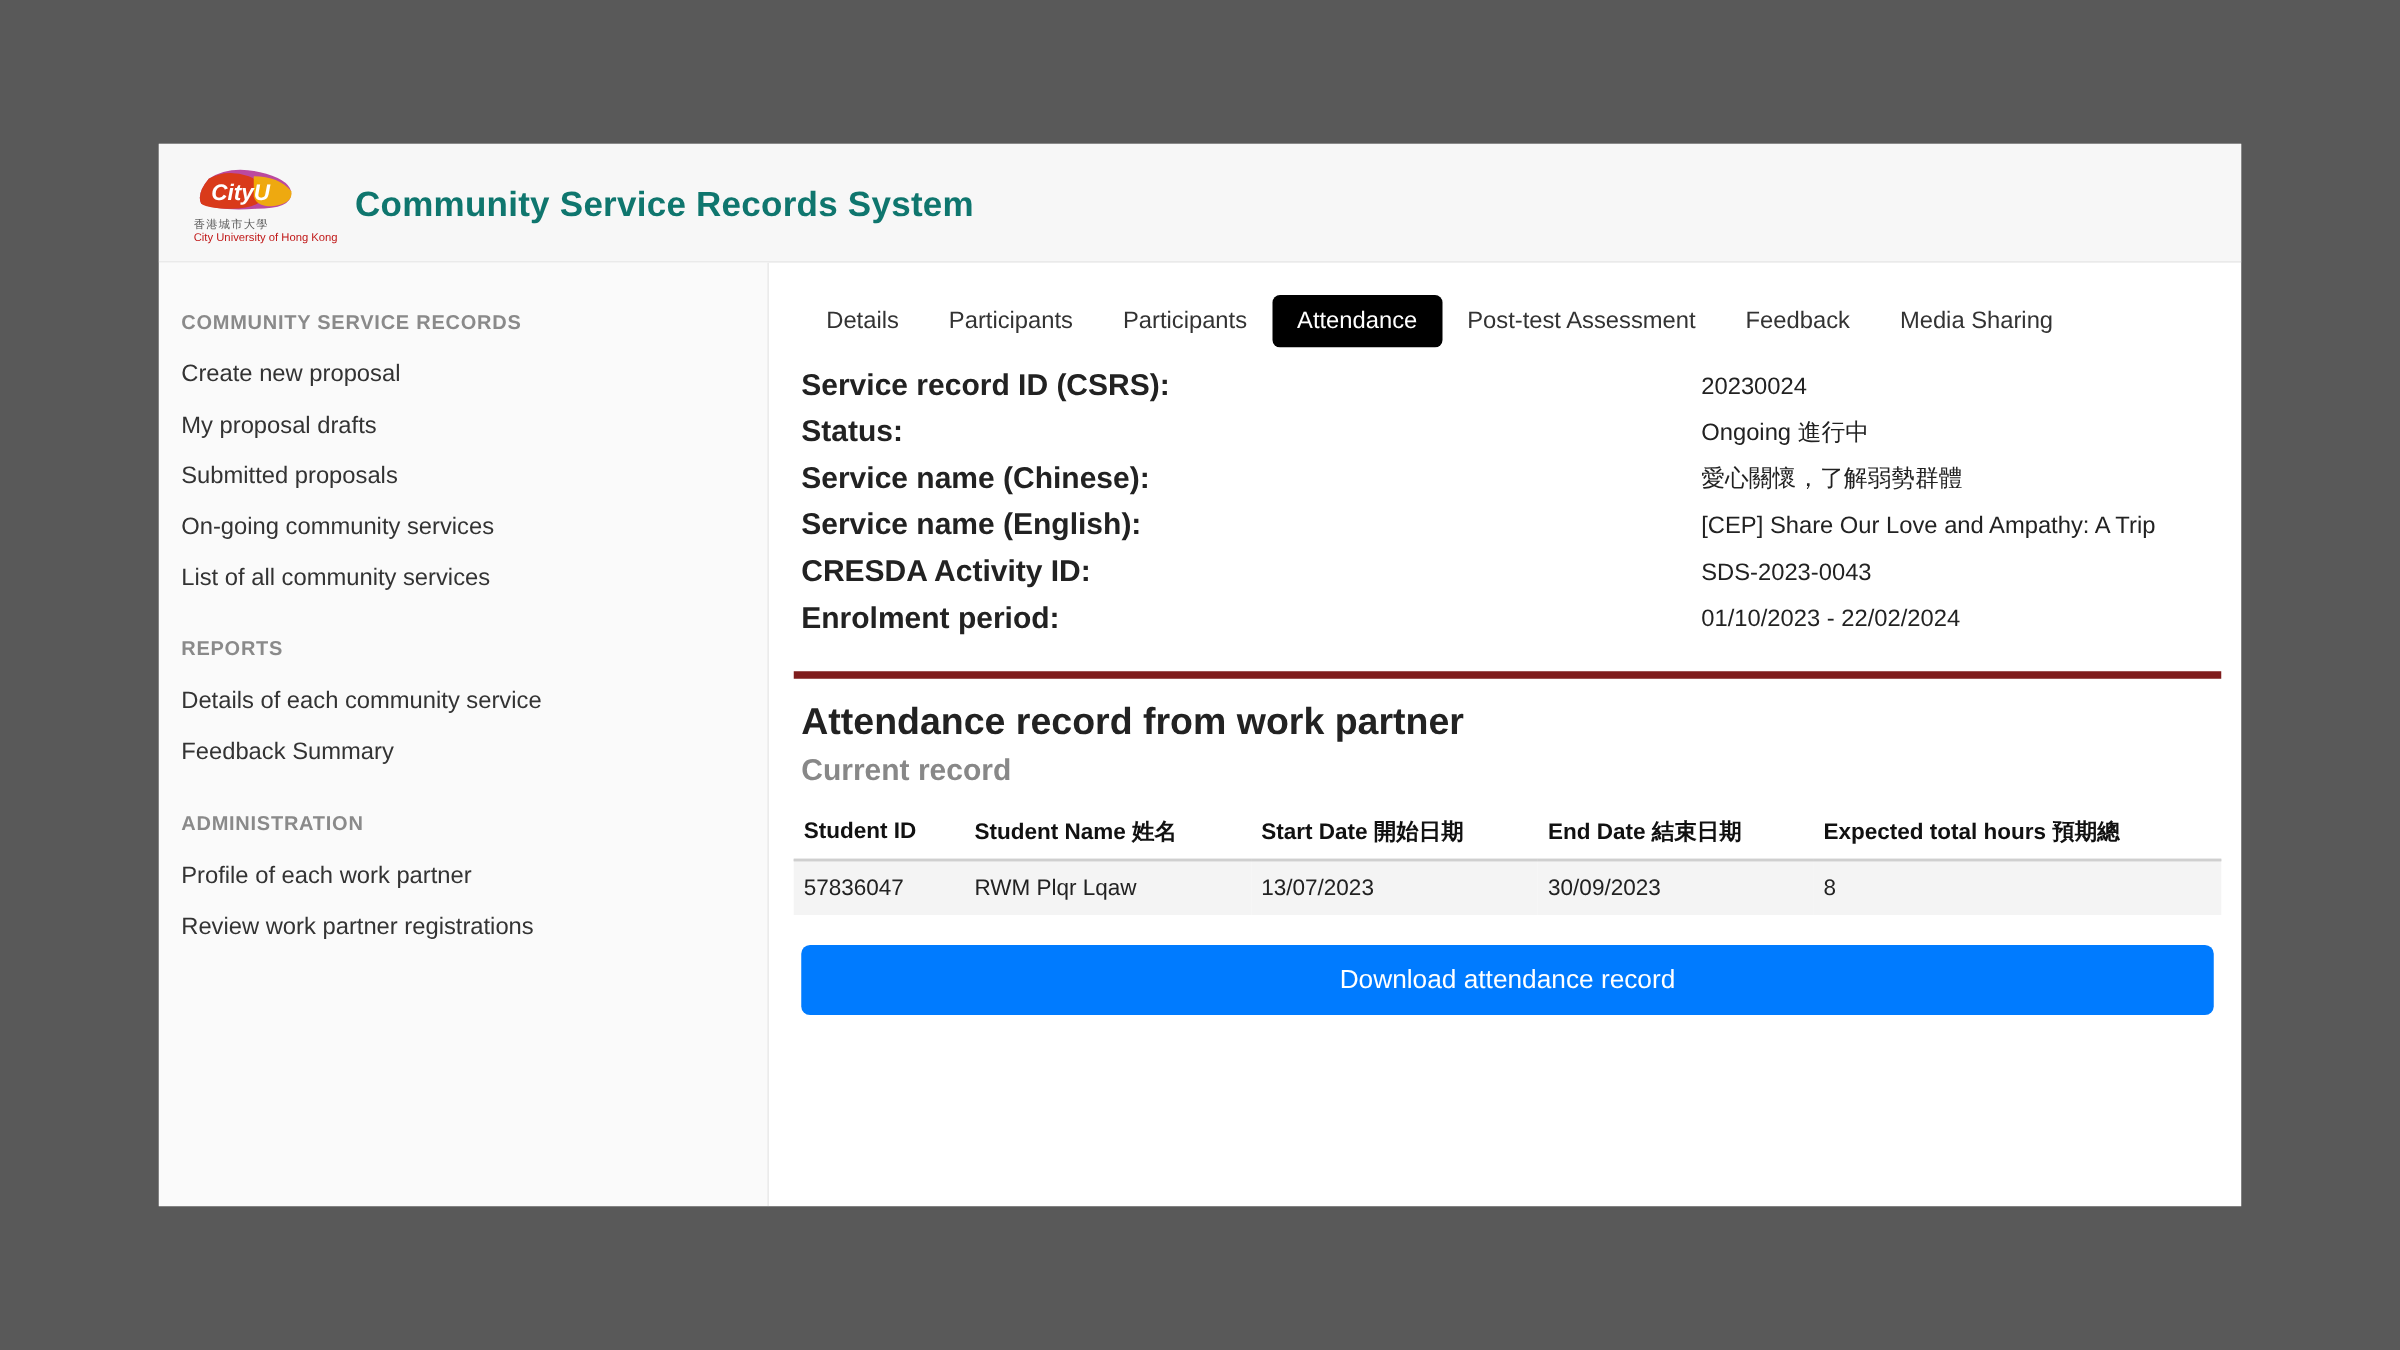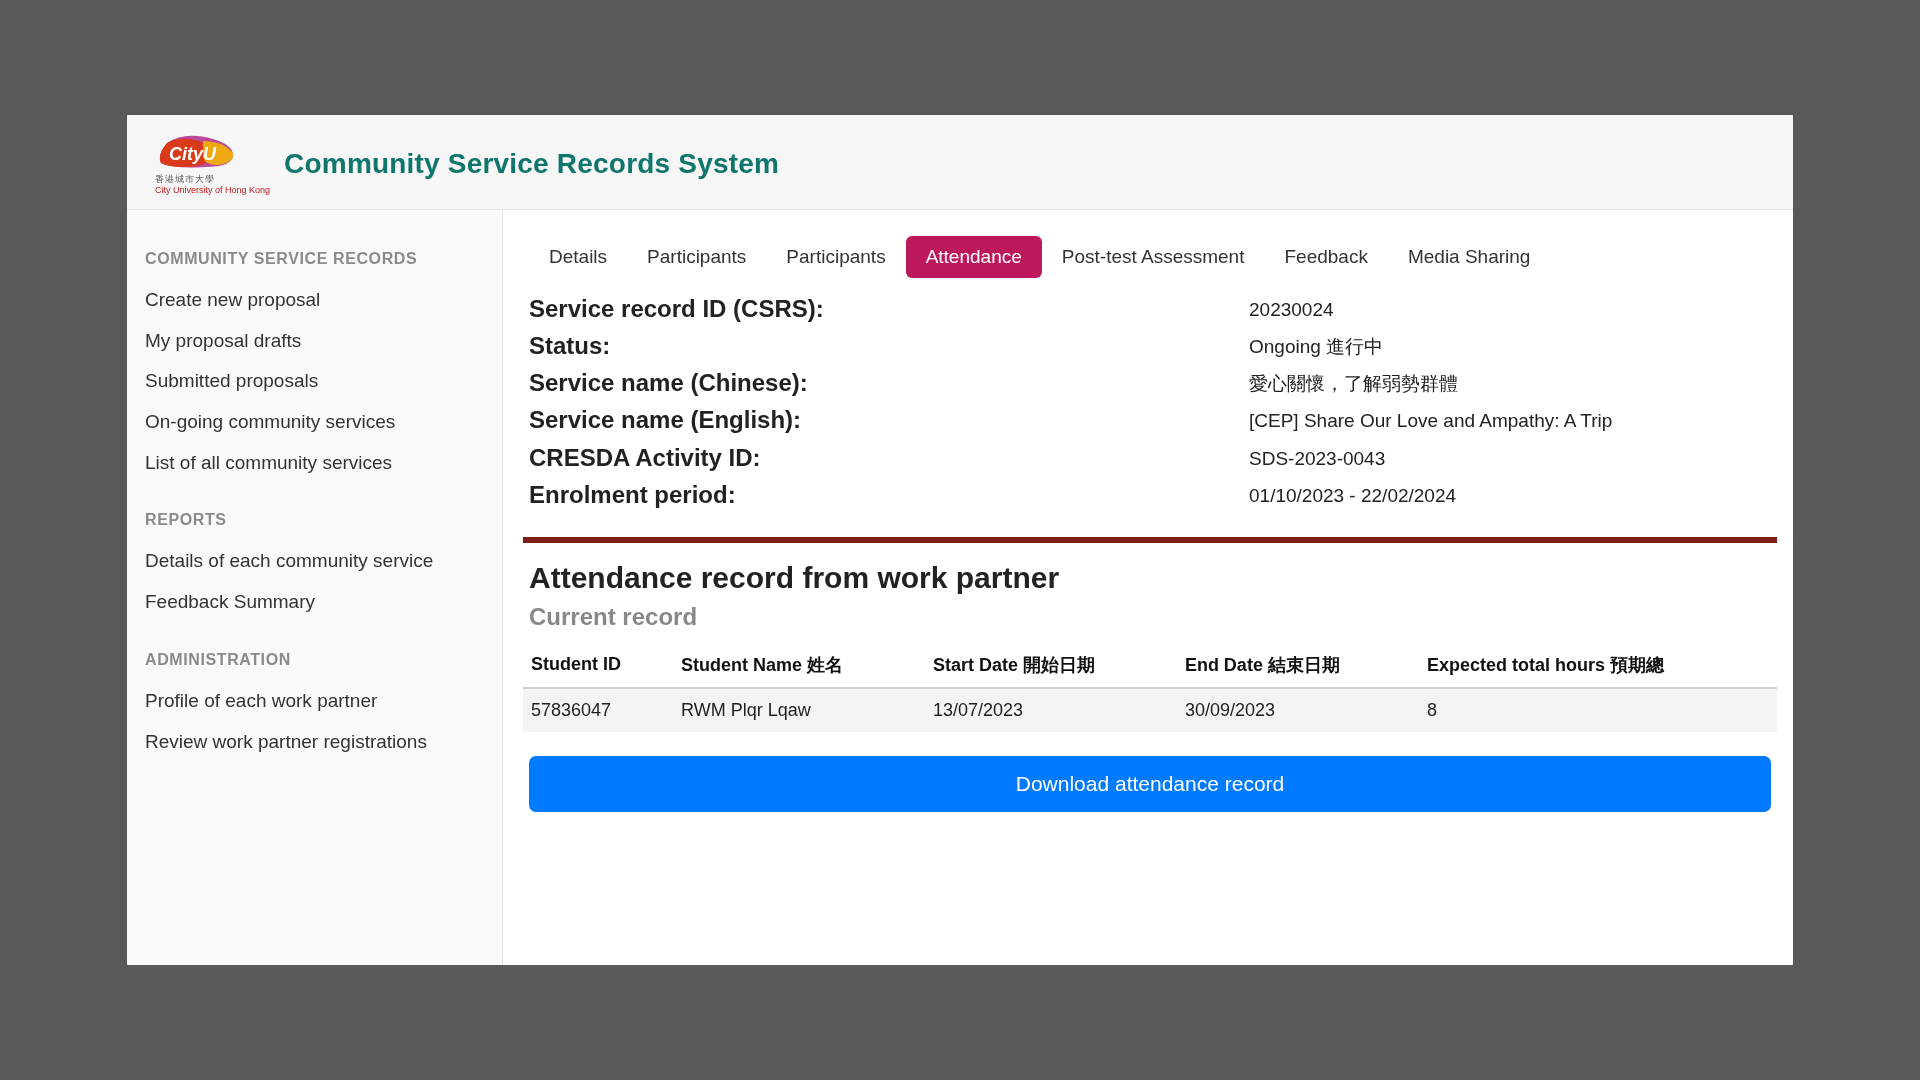--- a/index.html
+++ b/index.html
@@ -26,21 +26,21 @@
       align-items: center;
       gap: 14px;
     }
     .logo-block { display: flex; flex-direction: column; align-items: flex-start; }
     .logo-svg { width: 82px; height: 42px; }
     .logo-sub1 { font-size: 9px; color: #5a5a5a; letter-spacing: 1px; margin-top: -2px; }
     .logo-sub2 { font-size: 9px; color: #c01818; margin-top: -1px; }
     .header-title { font-size: 28px; font-weight: 700; color: #0f766e; letter-spacing: 0.2px; }
     .body { display: flex; flex: 1; overflow: hidden; }
     .sidebar {
-      width: 376px;
+      width: 488px;
       background: #fafafa;
       border-right: 1px solid #e6e6e6;
       padding: 40px 18px 18px 18px;
       overflow-y: auto;
     }
     .side-section { margin-bottom: 28px; }
     .side-heading {
       font-size: 16px; font-weight: 600; color: #8a8a8a;
       letter-spacing: 0.6px; margin-bottom: 12px;
     }
@@ -50,21 +50,21 @@
     }
     .main { flex: 1; padding: 26px 16px 26px 20px; overflow: hidden; }
     .tabs {
       display: flex; gap: 0; margin-bottom: 14px; overflow-x: hidden;
       padding-left: 6px;
     }
     .tab {
       padding: 10px 20px; font-size: 19px; color: #333;
       cursor: pointer; border-radius: 6px 6px 0 0; white-space: nowrap;
     }
-    .tab.active { background: #be185d; color: #fff; border-radius: 6px; }
+    .tab.active { background: #000000; color: #fff; border-radius: 6px; }
     .details-grid {
       display: grid;
       grid-template-columns: 720px 1fr;
       row-gap: 2px;
       padding: 0 6px;
       border-bottom: 6px solid #7f1d1d;
       padding-bottom: 24px;
       margin-bottom: 18px;
     }
     .detail-label { font-size: 24px; font-weight: 700; color: #222; line-height: 1.45; }

